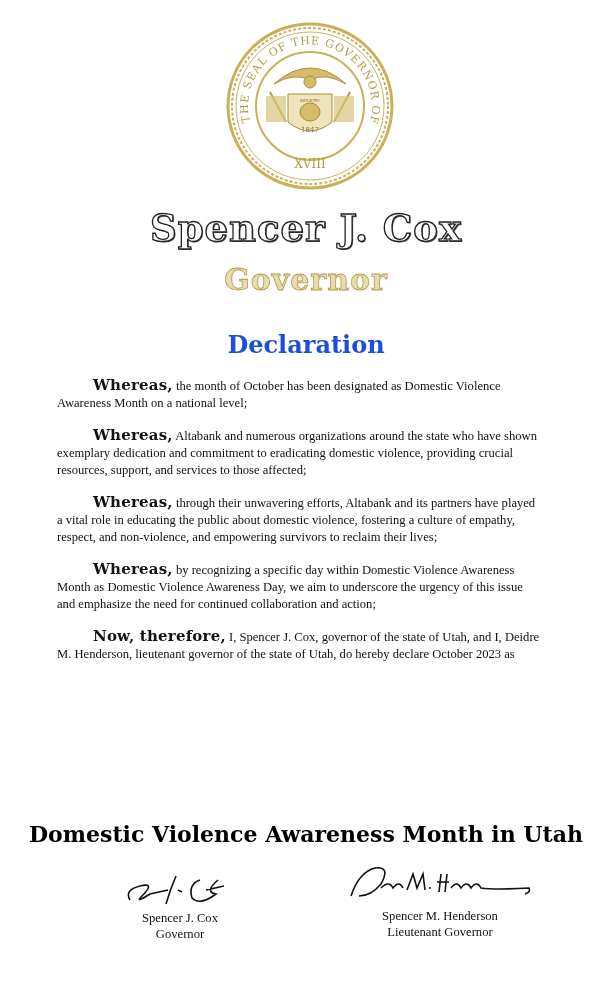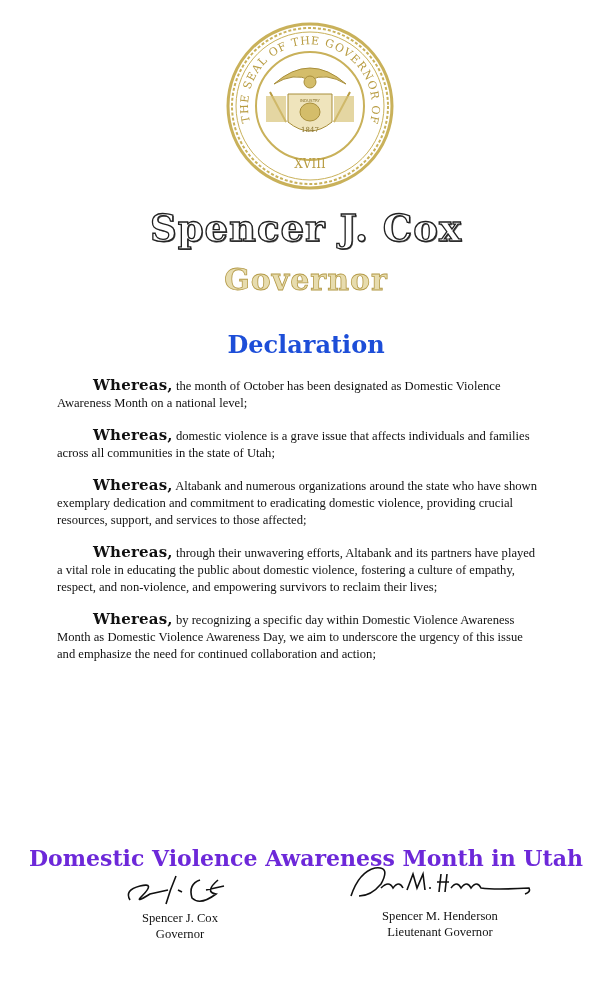--- a/index.html
+++ b/index.html
@@ -4,21 +4,21 @@
 <style>
   html, body { margin:0; padding:0; background:#fff; }
   body { width:612px; height:1008px; position:relative; overflow:hidden; font-family:"Liberation Serif", serif; color:#111; }
   .seal { position:absolute; left:226px; top:22px; width:168px; height:168px; }
   .name { position:absolute; left:0; width:612px; top:206px; text-align:center; font-family:"DejaVu Serif", serif; font-weight:bold; font-size:37px; letter-spacing:1px; color:#fff; -webkit-text-stroke:1.3px #222; text-shadow:1px 1px 0 #555; }
   .title { position:absolute; left:0; width:612px; top:262px; text-align:center; font-family:"DejaVu Serif", serif; font-weight:bold; font-size:30px; color:#e7dcae; -webkit-text-stroke:0.8px #b49a48; letter-spacing:1px; }
   .decl { position:absolute; left:0; width:612px; top:330px; text-align:center; font-family:"DejaVu Serif", serif; font-weight:bold; font-size:24px; color:#1d4ed8; }
   .body { position:absolute; left:57px; width:500px; top:377px; font-size:12.6px; line-height:17px; }
   .para { text-indent:36px; margin:0 16px 15px 0; }
   .lead { font-family:"DejaVu Serif", serif; font-weight:bold; font-size:15px; letter-spacing:0.2px; }
-  .month { position:absolute; left:0; width:612px; top:821px; text-align:center; font-family:"DejaVu Serif", serif; font-weight:bold; font-size:22px; color:#6d28d9;margin-top:24px; }
+  .month { position:absolute; left:0; width:612px; top:821px; text-align:center; font-family:"DejaVu Serif", serif; font-weight:bold; font-size:22px; color:#000000; }
   .sig { position:absolute; text-align:center; font-size:12.6px; line-height:16px; }
   .sig svg { display:block; margin:0 auto 2px auto; }
   .sig-left { left:100px; width:160px; top:870px; }
   .sig-right { left:340px; width:200px; top:862px; }
 </style>
 </head>
 <body>
 
 <div class="seal">
   <svg width="168" height="168" viewBox="0 0 168 168">
@@ -44,24 +44,24 @@
     <text x="84" y="146" text-anchor="middle" font-size="12" fill="#b89c42" font-family="DejaVu Serif, serif">XVIII</text>
   </svg>
 </div>
 
 <div class="name">Spencer J. Cox</div>
 <div class="title">Governor</div>
 <div class="decl">Declaration</div>
 
 <div class="body">
   <p class="para"><span class="lead">Whereas,</span><span> the month of October has been designated as Domestic Violence Awareness Month on a national level;</span></p>
-  <p class="para"><span class="lead">Whereas,</span><span> domestic violence is a grave issue that affects individuals and families across all communities in the state of Utah;</span></p>
   <p class="para"><span class="lead">Whereas,</span><span> Altabank and numerous organizations around the state who have shown exemplary dedication and commitment to eradicating domestic violence, providing crucial resources, support, and services to those affected;</span></p>
   <p class="para"><span class="lead">Whereas,</span><span> through their unwavering efforts, Altabank and its partners have played a vital role in educating the public about domestic violence, fostering a culture of empathy, respect, and non-violence, and empowering survivors to reclaim their lives;</span></p>
   <p class="para"><span class="lead">Whereas,</span><span> by recognizing a specific day within Domestic Violence Awareness Month as Domestic Violence Awareness Day, we aim to underscore the urgency of this issue and emphasize the need for continued collaboration and action;</span></p>
+  <p class="para"><span class="lead">Now, therefore,</span><span> I, Spencer J. Cox, governor of the state of Utah, and I, Deidre M. Henderson, lieutenant governor of the state of Utah, do hereby declare October 2023 as</span></p>
 </div>
 
 <div class="month">Domestic Violence Awareness Month in Utah</div>
 
 <div class="sig sig-left">
   <svg width="120" height="38" viewBox="0 0 120 38">
     <path d="M10 30 Q4 20 20 16 Q36 12 22 26 Q14 34 30 24 L48 20 M56 6 Q50 20 46 34 M58 20 L62 22 M80 10 Q68 14 72 28 Q80 36 96 24 Q84 22 98 10 M86 20 L104 16" fill="none" stroke="#111" stroke-width="1.6"></path>
   </svg>
   <div>Spencer J. Cox</div>
   <div>Governor</div>

